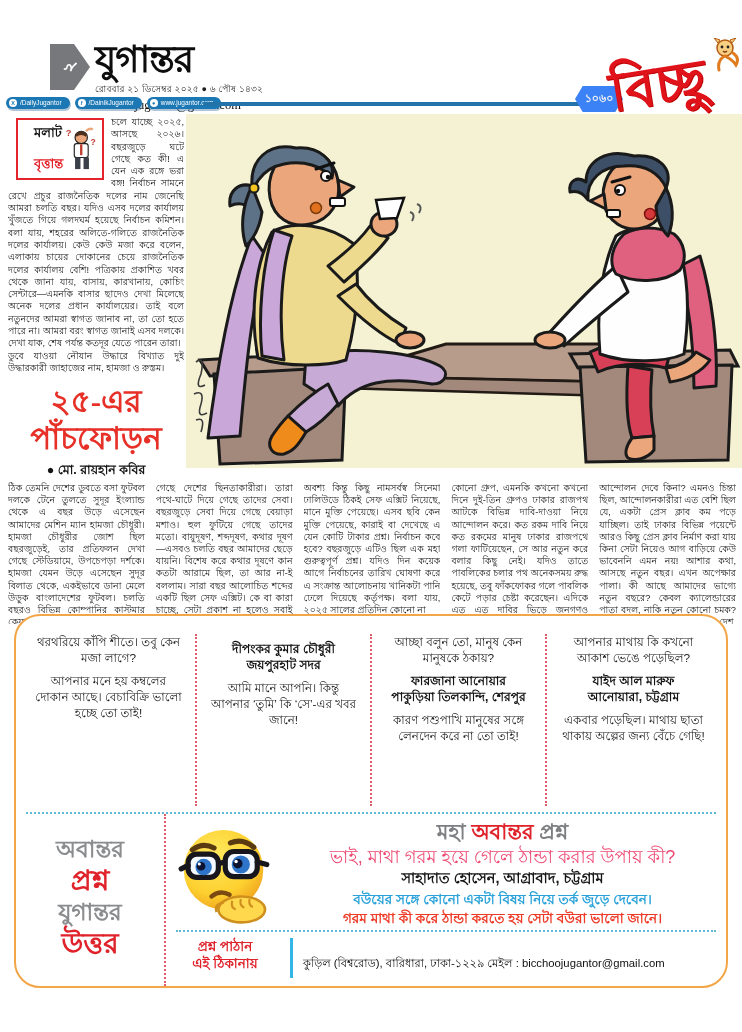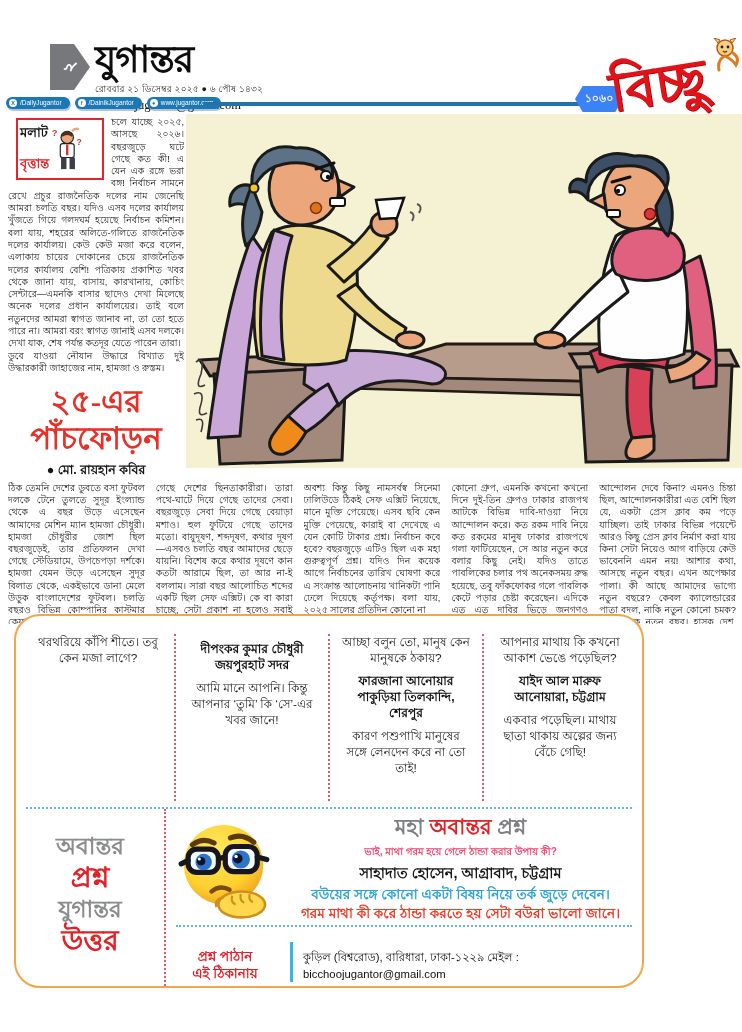--- a/index.html
+++ b/index.html
@@ -30,60 +30,60 @@
     transform:rotate(-9deg); display:inline-block; margin:6px 0 0 6px; text-shadow:1px 1px 0 #b00; }
   .mascot { position:absolute; right:2px; top:0; width:30px; height:36px; }
 
   
   .cartoon { left:186px; top:114px; width:556px; height:354px; }
 
   
   .left-col { left:8px; top:116px; width:176px; height:364px; overflow:hidden; }
   .molat-box { float:left; width:88px; height:62px; border:2px solid #e4232b; margin:2px 7px 2px 8px;
     display:flex; align-items:center; background:#fff; }
-  .molat-labels { display:flex; flex-direction:column; justify-content:center; padding-left:2px; gap:10px; }
+  .molat-labels { display:flex; flex-direction:column; justify-content:center; padding-left:16px; gap:10px; }
   .molat-l1 { font-size:13px; font-weight:bold; color:#111; }
   .molat-l2 { font-size:13px; font-weight:bold; color:#e4232b; }
   .molat-fig { width:34px; height:54px; margin-left:2px; flex:none; }
   .intro { font-size:9.3px; line-height:12.3px; color:#1d1d1d; text-align:justify; }
   .intro2 { font-size:9.3px; line-height:12.3px; color:#1d1d1d; text-align:justify; clear:none; }
   .headline { font-family:"Liberation Serif", serif; text-align:center; color:#e63028; font-weight:bold;
     font-size:31px; line-height:37px; margin-top:9px; clear:both; }
   .byline { text-align:center; font-size:12.5px; font-weight:bold; color:#141414; margin-top:4px; }
 
   
   .body-cols { left:8px; top:482px; width:728px; height:142px; display:flex; gap:11px; }
   .bcol { flex:1; font-size:9.3px; line-height:12.2px; color:#1d1d1d; text-align:justify; overflow:hidden; }
 
   
-  .bottom-box { left:14px; top:614px; width:630px; height:374px; border:2px solid #f2a648; border-radius:26px;
+  .bottom-box { left:14px; top:614px; width:714px; height:374px; border:2px solid #f2a648; border-radius:26px;
     background:#fff; overflow:hidden; display:flex; flex-direction:column; }
   .jokes-row { display:flex; padding:18px 6px 6px; height:196px; }
   .joke { flex:1; padding:0 12px; text-align:center; }
   .joke.sep { border-left:2px dotted #e05a6a; }
   .joke-q { font-size:11.8px; line-height:16px; color:#222; }
   .joke-nm { font-size:12.2px; line-height:16px; font-weight:bold; color:#131313; margin-top:7px; }
   .joke-ans { font-size:11.8px; line-height:16px; color:#222; margin-top:7px; }
   .hr-dot { border-top:2px dotted #5fb9d6; margin:0 10px; }
   .lower { display:flex; flex:1; }
   .vtitle { width:150px; flex:none; display:flex; flex-direction:column; align-items:center; justify-content:center;
     border-right:2px dotted #e05a6a; gap:3px; padding-bottom:6px; }
   .vt-gray { color:#8a8c8e; font-size:23px; font-weight:bold; line-height:26px; }
   .vt-red { color:#e0232b; font-size:28px; font-weight:bold; line-height:31px; }
   .lower-right { flex:1; display:flex; flex-direction:column; min-width:0; }
   .maha { display:flex; align-items:center; padding:4px 1px 0 8px; height:116px; }
   .emoji { width:106px; height:102px; flex:none; }
   .maha-text { flex:1; text-align:center; min-width:0; }
   .m-title { font-size:21px; font-weight:bold; line-height:24px; }
   .m-gray { color:#7d7f82; } .m-red { color:#e0232b; }
-  .m-q { color:#ed4a73; font-size:10px; font-weight:bold; line-height:20px; margin-top:3px; }
+  .m-q { color:#ed4a73; font-size:18px; font-weight:normal; line-height:20px; margin-top:3px; }
   .m-s { color:#161616; font-size:14.5px; font-weight:bold; line-height:20px; margin-top:1px; }
   .m-a1 { color:#2ba3da; font-size:13.6px; font-weight:bold; line-height:19px; margin-top:2px; }
   .m-a2 { color:#ee3b28; font-size:13.6px; font-weight:bold; line-height:19px; }
-  .addr { display:flex; align-items:flex-end; padding:6px 22px 4px 4px; }
+  .addr { display:flex; align-items:flex-start; padding:6px 22px 4px 4px; }
   .addr-label { width:110px; flex:none; color:#e0232b; font-weight:bold; font-size:13.5px; line-height:17px; text-align:center; }
   .addr-bar { width:3px; height:40px; background:#35b6e9; margin:0 10px; flex:none; }
   .addr-text { flex:1; font-size:11.3px; line-height:16.5px; color:#101010; }
 </style>
 </head>
 <body>
 
 <div class="page">
 
   <div class="abs page-badge">
@@ -223,20 +223,21 @@
     <div class="bcol">অবশ্য কিন্তু কিছু নামসর্বস্ব সিনেমা ঢালিউডে ঠিকই সেফ এক্সিট নিয়েছে, মানে মুক্তি পেয়েছে। এসব ছবি কেন মুক্তি পেয়েছে, কারাই বা দেখেছে এ যেন কোটি টাকার প্রশ্ন। নির্বাচন কবে হবে? বছরজুড়ে এটিও ছিল এক মহা গুরুত্বপূর্ণ প্রশ্ন। যদিও দিন কয়েক আগে নির্বাচনের তারিখ ঘোষণা করে এ সংক্রান্ত আলোচনায় খানিকটা পানি ঢেলে দিয়েছে কর্তৃপক্ষ। বলা যায়, ২০২৫ সালের প্রতিদিন কোনো না</div>
     <div class="bcol">কোনো গ্রুপ, এমনকি কখনো কখনো দিনে দুই-তিন গ্রুপও ঢাকার রাজপথ আটকে বিভিন্ন দাবি-দাওয়া নিয়ে আন্দোলন করে। কত রকম দাবি নিয়ে কত রকমের মানুষ ঢাকার রাজপথে গলা ফাটিয়েছেন, সে আর নতুন করে বলার কিছু নেই। যদিও তাতে পাবলিকের চলার পথ অনেকসময় রুদ্ধ হয়েছে, তবু ফাঁকফোকর গলে পাবলিক কেটে পড়ার চেষ্টা করেছেন। এদিকে এত এত দাবির ভিড়ে জনগণও সন্দিহান ছিল, এসব আন্দোলন ঠেকাতে নিজেরা কোনো</div>
     <div class="bcol">আন্দোলন দেবে কিনা? এমনও চিন্তা ছিল, আন্দোলনকারীরা এত বেশি ছিল যে, একটা প্রেস ক্লাব কম পড়ে যাচ্ছিল। তাই ঢাকার বিভিন্ন পয়েন্টে আরও কিছু প্রেস ক্লাব নির্মাণ করা যায় কিনা সেটা নিয়েও আগ বাড়িয়ে কেউ ভাবেননি এমন নয়! আশার কথা, আসছে নতুন বছর। এখন অপেক্ষার পালা। কী আছে আমাদের ভাগ্যে নতুন বছরে? কেবল ক্যালেন্ডারের পাতা বদল, নাকি নতুন কোনো চমক? তবু আসুক নতুন বছর। হাসুক দেশ, হাসুক মানুষ। ■</div>
   </div>
 
   <div class="abs bottom-box">
 
     <div class="jokes-row">
       <div class="joke">
         <div class="joke-q">থরথরিয়ে কাঁপি শীতে। তবু কেন মজা লাগে?</div>
+        <div class="joke-ans">আপনার মনে হয় কম্বলের দোকান আছে। বেচাবিক্রি ভালো হচ্ছে তো তাই!</div>
       </div>
       <div class="joke sep">
         <div class="joke-nm">
           <span>দীপংকর কুমার চৌধুরী</span><br>
           <span>জয়পুরহাট সদর</span>
         </div>
         <div class="joke-ans">আমি মানে আপনি। কিন্তু আপনার ‘তুমি’ কি ‘সে’-এর খবর জানে!</div>
       </div>
       <div class="joke sep">
         <div class="joke-q">আচ্ছা বলুন তো, মানুষ কেন মানুষকে ঠকায়?</div>

